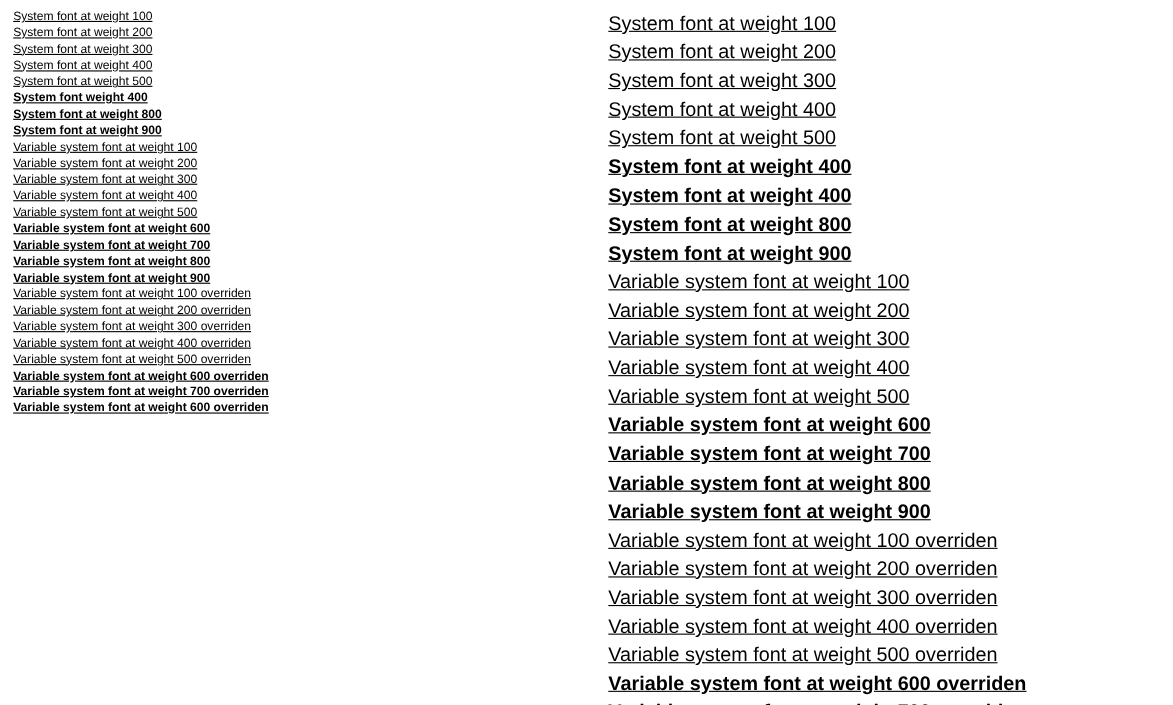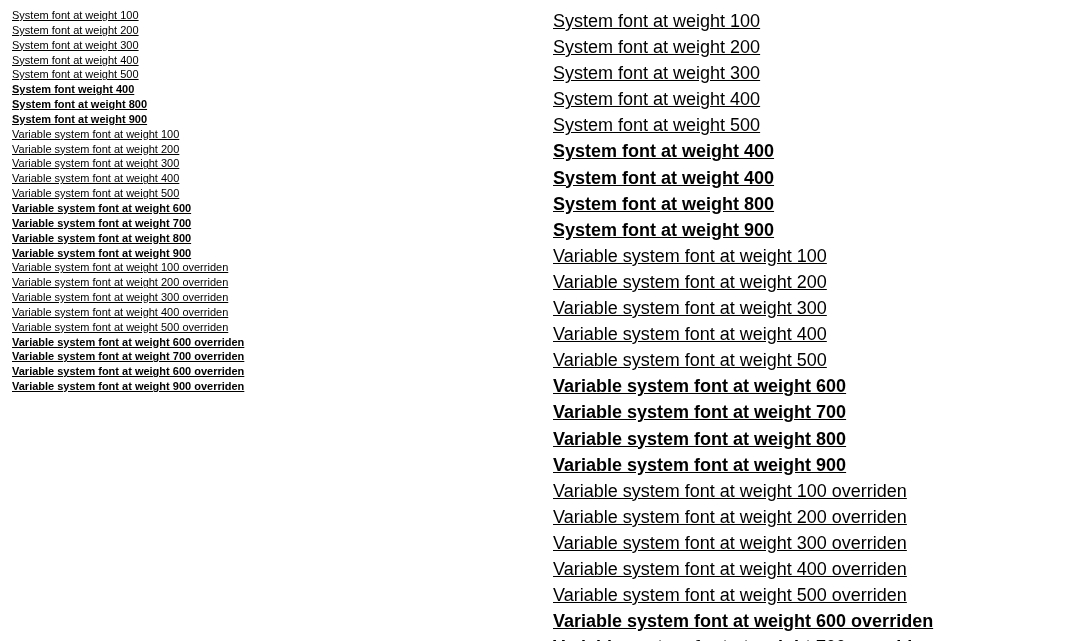--- a/index.html
+++ b/index.html
@@ -54,21 +54,20 @@
     <span class="text-item" style="font-weight: 800;">Variable system font at weight 800</span>
     <span class="text-item" style="font-weight: 900;">Variable system font at weight 900</span>
     <span class="text-item" style="font-weight: 100;">Variable system font at weight 100 overriden</span>
     <span class="text-item" style="font-weight: 200;">Variable system font at weight 200 overriden</span>
     <span class="text-item" style="font-weight: 300;">Variable system font at weight 300 overriden</span>
     <span class="text-item" style="font-weight: 400;">Variable system font at weight 400 overriden</span>
     <span class="text-item" style="font-weight: 500;">Variable system font at weight 500 overriden</span>
     <span class="text-item" style="font-weight: 600;">Variable system font at weight 600 overriden</span>
     <span class="text-item" style="font-weight: 700;">Variable system font at weight 700 overriden</span>
     <span class="text-item" style="font-weight: 800;">Variable system font at weight 600 overriden</span>
-    <span class="text-item" style="font-weight: 900;">Variable system font at weight 900 overriden</span>
   </div>
 <div class="column column-right" id="right-col">
     <span class="text-item" style="font-weight: 100;">System font at weight 100</span>
     <span class="text-item" style="font-weight: 200;">System font at weight 200</span>
     <span class="text-item" style="font-weight: 300;">System font at weight 300</span>
     <span class="text-item" style="font-weight: 400;">System font at weight 400</span>
     <span class="text-item" style="font-weight: 500;">System font at weight 500</span>
     <span class="text-item" style="font-weight: 600;">System font at weight 400</span>
     <span class="text-item" style="font-weight: 700;">System font at weight 400</span>
     <span class="text-item" style="font-weight: 800;">System font at weight 800</span>

